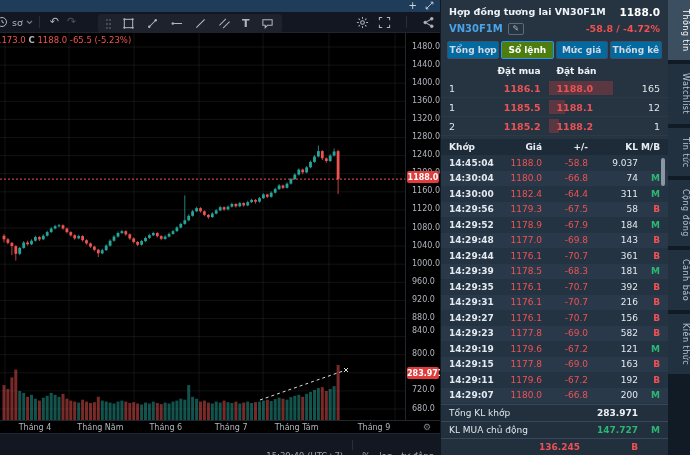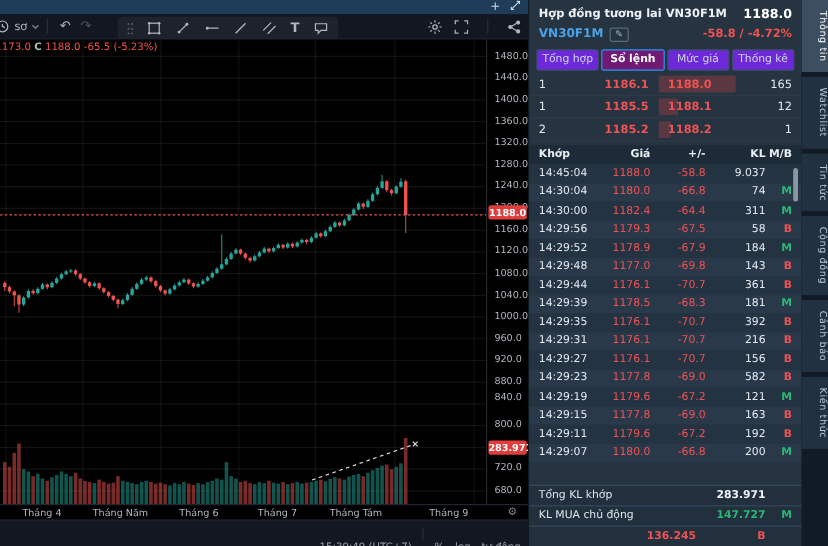--- a/index.html
+++ b/index.html
@@ -44,41 +44,41 @@
   
   #panel{position:absolute;left:440px;top:0;width:228px;height:455px;background:#263442;display:flex;flex-direction:column;border-left:1px solid #101820;}
   #p-head{padding:3px 8px 0 8px;}
   .ph-row{display:flex;align-items:center;justify-content:space-between;height:17px;}
   #p-title{font-size:9.5px;font-weight:bold;color:#eef2f6;white-space:nowrap;}
   #p-price{font-size:10.5px;font-weight:bold;color:#fff;}
   #p-symbol{font-size:10px;font-weight:bold;color:#4aa3e8;}
   #p-edit{width:16px;height:12px;border:1px solid #5a6b7a;border-radius:2px;margin-left:5px;display:flex;align-items:center;justify-content:center;color:#9fb0bf;font-size:8px;line-height:8px;cursor:pointer;}
   #p-change{font-size:9.5px;font-weight:bold;color:#f0504e;}
   #p-tabs{display:flex;gap:2px;margin:4px 6px 2px 6px;}
-  .p-tab{flex:1;height:18px;display:flex;align-items:center;justify-content:center;font-size:9px;color:#cfd8e3;background:#6d28d9;border:1px solid #3a5066;border-radius:2px;cursor:pointer;white-space:nowrap;}
-  .p-tab.active{background:#701a75;border-color:#2196f3;color:#fff;font-weight:bold;}
+  .p-tab{flex:1;height:18px;display:flex;align-items:center;justify-content:center;font-size:9px;color:#cfd8e3;background:#0369a1;border:1px solid #3a5066;border-radius:2px;cursor:pointer;white-space:nowrap;font-weight:bold;}
+  .p-tab.active{background:#4d7c0f;border-color:#2196f3;color:#fff;font-weight:bold;}
 
   #ob-head{display:grid;grid-template-columns:34px 1fr 1fr 46px;padding:0 8px;height:16px;align-items:center;margin-top:2px;}
   #ob-head .bh{text-align:right;font-size:9px;font-weight:bold;color:#eef2f6;padding-right:8px;}
   #ob-head .ah{text-align:left;font-size:9px;font-weight:bold;color:#eef2f6;padding-left:8px;}
   .ob-row{display:grid;grid-template-columns:34px 1fr 1fr 46px;padding:0 8px;height:19px;align-items:center;font-size:9.5px;border-bottom:1px solid rgba(255,255,255,0.03);}
   .ob-bqty{color:#dfe6ec;text-align:left;}
   .ob-bid{color:#ee5253;text-align:right;padding-right:8px;font-weight:bold;}
   .ob-ask-cell{position:relative;height:100%;display:flex;align-items:center;padding-left:8px;}
   .ob-depth{position:absolute;left:0;top:2px;bottom:2px;background:rgba(214,66,62,0.30);}
   .ob-ask{position:relative;color:#ee5253;font-weight:bold;}
   .ob-aqty{color:#dfe6ec;text-align:right;}
 
   #tr-head{display:grid;grid-template-columns:56px 1fr 46px 50px 22px;padding:0 8px;height:16px;align-items:center;background:#1d2b39;margin-top:3px;font-size:9px;font-weight:bold;color:#e8edf2;}
   #tr-head .r{text-align:right;}
   #tr-rows{position:relative;}
   .tr-row{display:grid;grid-template-columns:56px 1fr 46px 50px 22px;padding:0 8px;height:15.5px;align-items:center;font-size:9px;}
   .tr-row:nth-child(odd){background:#2a3949;}
   .tr-row:nth-child(even){background:#243342;}
-  .tr-time{color:#e3e9ef;}
+  .tr-time{color:#e3e9ef;font-weight:bold;}
   .tr-price,.tr-chg{color:#ee5253;text-align:right;}
   .tr-kl{color:#e3e9ef;text-align:right;}
   .tr-mb{text-align:right;font-weight:bold;}
   .mb-M{color:#2bb673;}
   .mb-B{color:#ee5253;}
   #tr-scrollbar{position:absolute;right:3px;top:3px;width:4px;height:28px;background:#8a97a3;border-radius:2px;}
 
   #summary{margin-top:auto;}
   .sum-row{display:grid;grid-template-columns:1fr 58px 22px;padding:0 8px;height:17px;align-items:center;font-size:9px;background:#22303e;border-top:1px solid #35485c;}
   .sum-label{color:#dfe6ec;}
@@ -564,20 +564,26 @@
       </div>
     </div>
 
     <div id="p-tabs">
         <div class="p-tab">Tổng hợp</div>
         <div class="p-tab active">Sổ lệnh</div>
         <div class="p-tab">Mức giá</div>
         <div class="p-tab">Thống kê</div>
       </div>
 
+    <div id="ob-head">
+      <span></span>
+      <span class="bh">Đặt mua</span>
+      <span class="ah">Đặt bán</span>
+      <span></span>
+    </div>
     <div id="ob-rows">
         <div class="ob-row">
           <span class="ob-bqty">1</span>
           <span class="ob-bid">1186.1</span>
           <span class="ob-ask-cell">
             <span class="ob-depth" style="width:64px"></span>
             <span class="ob-ask">1188.0</span>
           </span>
           <span class="ob-aqty">165</span>
         </div>

